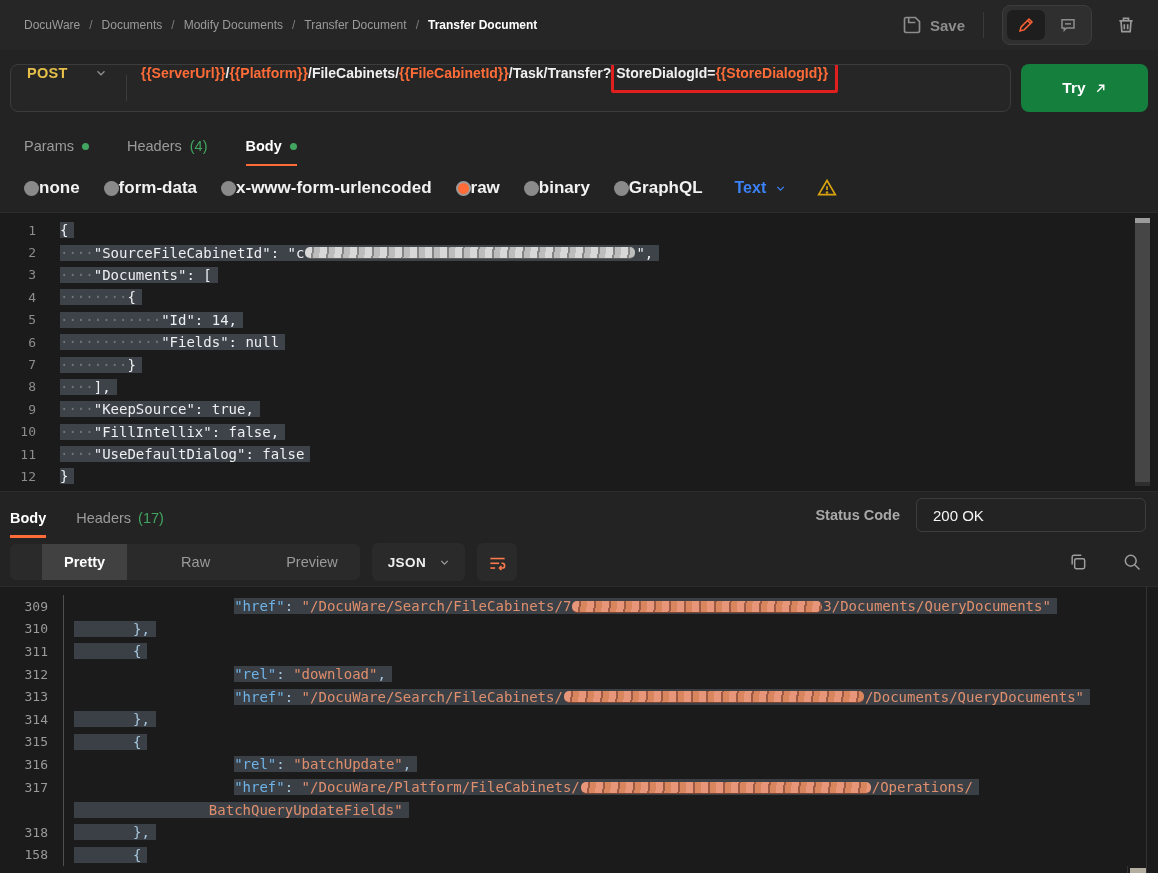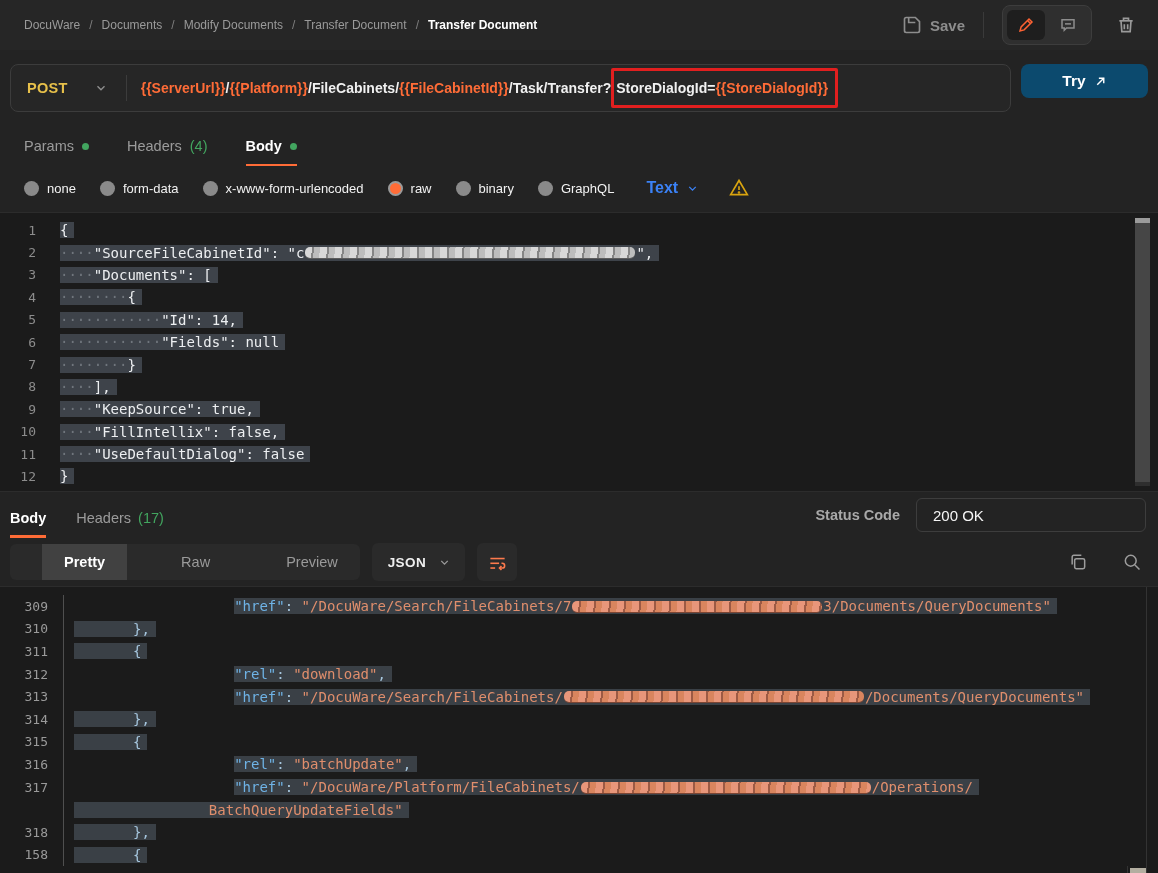--- a/index.html
+++ b/index.html
@@ -15,42 +15,42 @@
   .hdr-right { margin-left:auto; display:flex; align-items:center; gap:18px; }
   .save-btn { display:flex; align-items:center; gap:8px; color:#8d8d8d; font-size:15px; font-weight:bold; cursor:pointer; }
   .hdr-div { width:1px; height:26px; background:#3a3a3a; }
   .seg-icons { background:#2f2f2f; border:1px solid #3d3d3d; border-radius:8px; padding:4px; display:flex; gap:4px; }
   .seg-icons .icbtn { width:38px; height:30px; border-radius:6px; display:flex; align-items:center; justify-content:center; color:#8d8d8d; cursor:pointer; }
   .seg-icons .icbtn.active { background:#1e1e1e; color:#fd6233; }
   .trash { color:#9a9a9a; margin-left:6px; cursor:pointer; display:flex; }
 
   
   .urlrow { flex:0 0 auto; display:flex; align-items:stretch; gap:10px; padding:14px 10px 8px 10px; }
-  .urlbox { flex:1; height:48px; background:#262626; border:1px solid #3c3c3c; border-radius:8px; display:flex; align-items:center; overflow:hidden; }
+  .urlbox { flex:1; height:48px; background:#262626; border:1px solid #3c3c3c; border-radius:8px; display:flex; align-items:flex-start; overflow:hidden; }
   .method { display:flex; align-items:center; gap:26px; padding:0 18px 0 16px; cursor:pointer; }
   .method-label { color:#e7c04a; font-weight:bold; font-size:14.5px; letter-spacing:.3px; }
   .method .chev { color:#8d8d8d; }
   .url-div { width:1px; align-self:stretch; margin:10px 0; background:#3c3c3c; }
   .urltext { padding-left:14px; font-size:14px; font-weight:600; white-space:nowrap; display:flex; align-items:center; }
   .urltext .var { color:#ff6c37; }
   .urltext .lit { color:#f0f0f0; }
   .redbox { border:3px solid #e11f1f; border-radius:2px; padding:9px 7px 9px 2px; margin:-12px 0; display:inline-flex; align-items:center; }
-  .try-btn { flex:0 0 127px; height:34px; background:#0c4a6e; border:none; border-radius:8px; color:#fff; font-size:15.5px; font-weight:bold; display:flex; align-items:center; justify-content:center; gap:8px; cursor:pointer; font-family:inherit; }
+  .try-btn { flex:0 0 127px; height:48px; background:#15803d; border:none; border-radius:8px; color:#fff; font-size:15.5px; font-weight:bold; display:flex; align-items:center; justify-content:center; gap:8px; cursor:pointer; font-family:inherit; }
 
   
   .tabsrow { flex:0 0 auto; display:flex; align-items:flex-end; gap:38px; padding:16px 24px 0 24px; height:46px; }
   .rtab { display:flex; align-items:center; gap:8px; font-size:14.5px; color:#9b9b9b; padding-bottom:12px; cursor:pointer; position:relative; }
   .rtab.active { color:#ffffff; font-weight:bold; }
   .rtab.active:after { content:""; position:absolute; left:0; right:0; bottom:0; height:2px; background:#ff6c37; }
   .dot { width:7px; height:7px; border-radius:50%; background:#42a55f; display:inline-block; }
   .count { color:#42a55f; }
 
   
   .radiorow { flex:0 0 auto; display:flex; align-items:center; gap:24px; padding:12px 24px 14px 24px; }
-  .radio-item { display:flex; align-items:center; gap:8px; font-size:13px; color:#f2f2f2; cursor:pointer; }
+  .radio-item { display:flex; align-items:center; font-size:17px; color:#f2f2f2; cursor:pointer;font-weight:bold; }
   .rdot { width:15px; height:15px; border-radius:50%; background:#8a8a8a; flex:0 0 auto; }
   .radio-item.selected .rdot { background:#ff6c37; border:2px solid #9a9a9a; }
   .fmt-select { display:flex; align-items:center; gap:8px; margin-left:8px; cursor:pointer; }
   .fmt-label { color:#3b82f6; font-size:16px; font-weight:600; }
   .fmt-select .chev { color:#3b82f6; }
   .warn { color:#d9a40f; margin-left:6px; display:flex; }
 
   
   .editor { flex:0 0 auto; height:280px; background:#1b1b1b; border-top:1px solid #2c2c2c; border-bottom:1px solid #2c2c2c; position:relative; padding-top:6px; overflow:hidden; }
   .cl { display:flex; height:22.4px; align-items:center; font-family:"DejaVu Sans Mono", monospace; font-size:14px; white-space:pre; }

